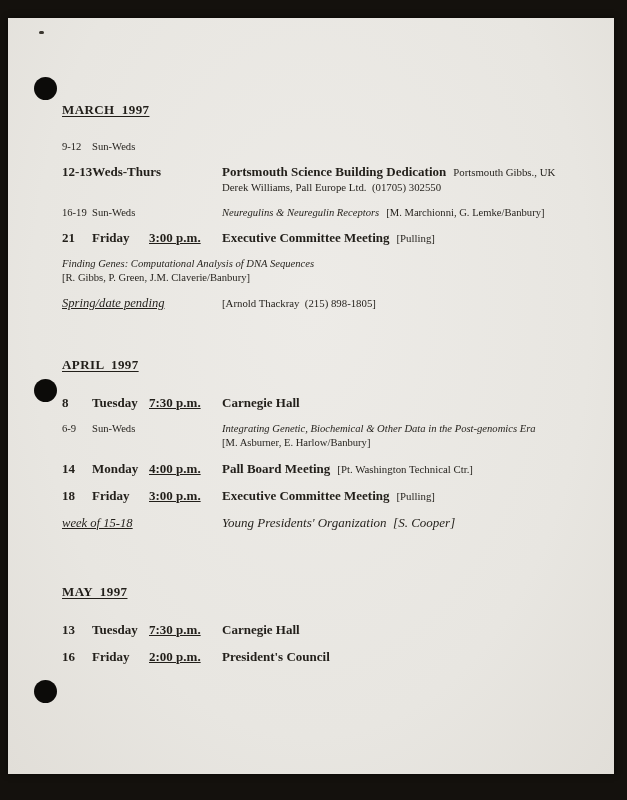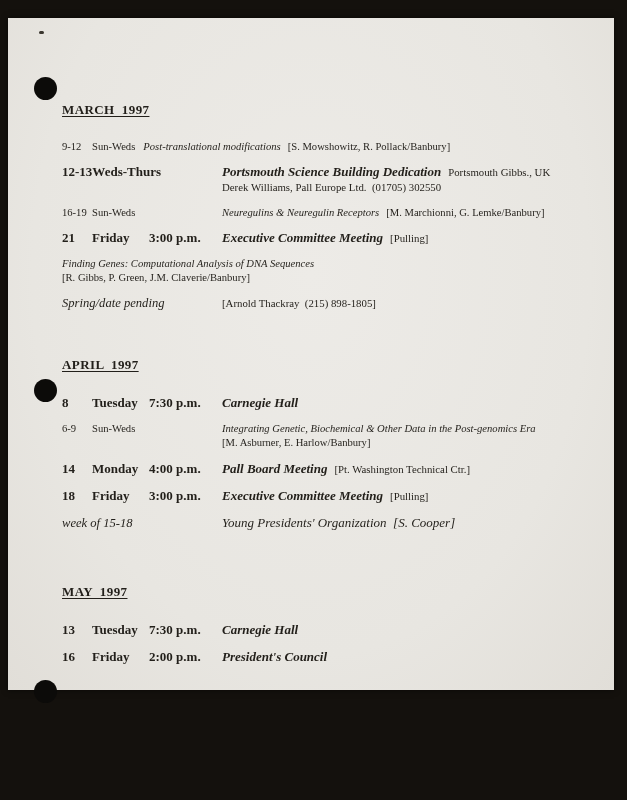--- a/index.html
+++ b/index.html
@@ -11,21 +11,21 @@
   body{margin:0;background:var(--backing);}
   .scan{
     position:relative;
     width:627px;height:800px;
     background:var(--backing);
     overflow:hidden;
     font-family:"Liberation Serif","DejaVu Serif",serif;
     color:var(--ink);
   }
   .page{
-    position:absolute;left:8px;top:18px;width:606px;height:672px;
+    position:absolute;left:8px;top:18px;width:606px;height:756px;
     background:radial-gradient(ellipse at 50% 38%, #edebe7 0%, #e8e6e1 65%, #e1deD8 100%);
     box-shadow:0 0 6px rgba(0,0,0,.55);
   }
   .hole{
     position:absolute;left:26px;width:23px;height:23px;border-radius:50%;
     background:#0c0b09;
   }
   .hole-1{top:59px;}
   .hole-2{top:361px;}
   .hole-3{top:662px;}
@@ -45,32 +45,32 @@
     text-underline-offset:2px;
     white-space:pre;
   }
   .sec-1{margin-top:46px;}
   .sec-2{margin-top:53px;}
   .row{display:flex;align-items:baseline;margin-top:11px;}
   .row.small{font-size:10.6px;line-height:13px;}
   .row.large{font-size:13px;line-height:16px;}
   .when{flex:0 0 160px;white-space:pre;}
   .when.flow{flex:0 0 auto;margin-right:8px;}
-  .large .when{font-weight:700;}
+  .large .when{font-weight:700;text-decoration:underline;}
   .pending-row .when{font-weight:400;font-style:italic;font-size:12.6px;}
   .date{display:inline-block;min-width:30px;}
   .day{display:inline-block;min-width:57px;}
   .flow .date{min-width:30px;}
   .flow .day{min-width:0;}
   .what{flex:1 1 auto;min-width:0;}
   .l1{display:block;white-space:pre;}
   .l2{display:block;white-space:pre;font-size:10.8px;line-height:13.5px;margin-top:1px;}
   .small .l2{font-size:10.6px;}
   .l2:empty{display:none;}
-  .t-bold{font-weight:700;font-style:italic;}
+  .t-bold{font-weight:700;}
   .t-italic{font-style:italic;}
   .t-bolditalic{font-weight:700;font-style:italic;}
   .suffix{margin-left:7px;white-space:pre;}
   .suffix:empty{display:none;}
   .large .suffix{font-size:10.8px;font-weight:400;font-style:normal;}
   .large .suffix.suffix-lg{font-size:12.4px;}
 </style>
 </head>
 <body>
 
@@ -81,23 +81,20 @@
     <span class="hole hole-2"></span>
     <span class="hole hole-3"></span>
 
     <div class="content">
 
       <section class="section sec-0">
         <h2 class="section-heading">MARCH  1997</h2>
 
         <div class="row small">
           <span class="when flow"><span class="date">9-12</span><span class="day">Sun-Weds</span></span>
-          <span class="what">
-            <span class="l1"><span class="t-italic">Post-translational modifications</span><span class="suffix">[S. Mowshowitz, R. Pollack/Banbury]</span></span>
-          </span>
         </div>
 
         <div class="row large">
           <span class="when"><span class="date">12-13</span><span class="day">Weds-Thurs</span></span>
           <span class="what">
             <span class="l1"><span class="t-bold">Portsmouth Science Building Dedication</span><span class="suffix">Portsmouth Gibbs., UK</span></span>
             <span class="l2">Derek Williams, Pall Europe Ltd.  (01705) 302550</span>
           </span>
         </div>
 

